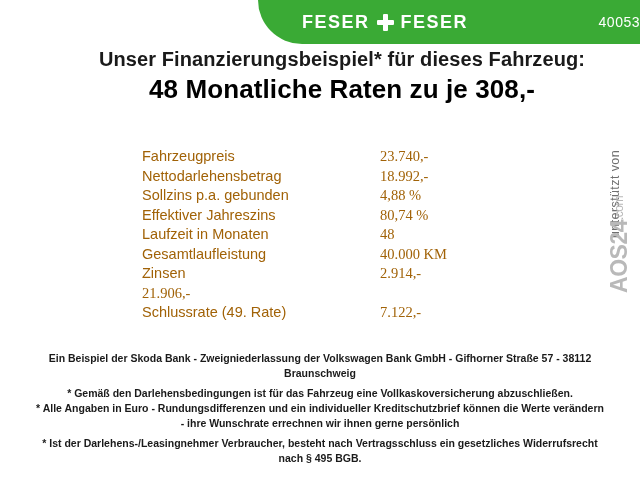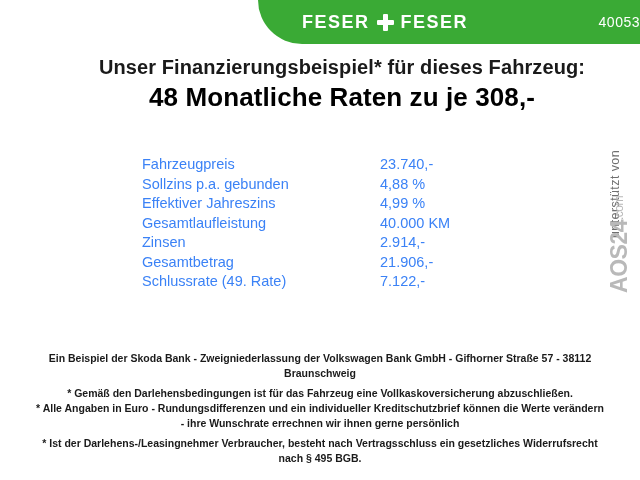--- a/index.html
+++ b/index.html
@@ -73,21 +73,21 @@
   .header-code {
     color: #ffffff;
     font-size: 14px;
     font-weight: normal;
     letter-spacing: 0.5px;
   }
 
   
   .titles {
     text-align: center;
-    margin-top: 12px;
+    margin-top: 4px;
     padding-left: 44px;
   }
   .title-line1 {
     font-size: 20px;
     font-weight: bold;
     color: #1a1a1a;
     letter-spacing: 0.1px;
   }
   .title-line2 {
     font-size: 26px;
@@ -99,28 +99,29 @@
 
   
   .table-wrap {
     margin-top: 42px;
     padding-left: 142px;
   }
   .frow {
     display: flex;
     font-size: 14.5px;
     line-height: 19.5px;
-    color: #3b82f6;
+    color: #a16207;
   }
   .flabel {
     width: 238px;
     flex: 0 0 238px;
   }
   .fvalue {
     flex: 1 1 auto;
+    font-family: Liberation Serif, serif;
   }
 
   
   .footer {
     position: absolute;
     left: 0;
     right: 0;
     bottom: 14px;
     text-align: center;
     font-size: 10.5px;
@@ -190,37 +191,44 @@
   <div class="title-line1">Unser Finanzierungsbeispiel* für dieses Fahrzeug:</div>
   <div class="title-line2">48 Monatliche Raten zu je 308,-</div>
 </div>
 
 <div class="table-wrap">
   <div class="frow">
     <div class="flabel">Fahrzeugpreis</div>
     <div class="fvalue">23.740,-</div>
   </div>
   <div class="frow">
+    <div class="flabel">Nettodarlehensbetrag</div>
+    <div class="fvalue">18.992,-</div>
+  </div>
+  <div class="frow">
     <div class="flabel">Sollzins p.a. gebunden</div>
     <div class="fvalue">4,88 %</div>
   </div>
   <div class="frow">
     <div class="flabel">Effektiver Jahreszins</div>
-    <div class="fvalue">4,99 %</div>
+    <div class="fvalue">80,74 %</div>
+  </div>
+  <div class="frow">
+    <div class="flabel">Laufzeit in Monaten</div>
+    <div class="fvalue">48</div>
   </div>
   <div class="frow">
     <div class="flabel">Gesamtlaufleistung</div>
     <div class="fvalue">40.000 KM</div>
   </div>
   <div class="frow">
     <div class="flabel">Zinsen</div>
     <div class="fvalue">2.914,-</div>
   </div>
   <div class="frow">
-    <div class="flabel">Gesamtbetrag</div>
     <div class="fvalue">21.906,-</div>
   </div>
   <div class="frow">
     <div class="flabel">Schlussrate (49. Rate)</div>
     <div class="fvalue">7.122,-</div>
   </div>
 </div>
 
 <div class="side-note">unterstützt von</div>
 <div class="side-logo">

